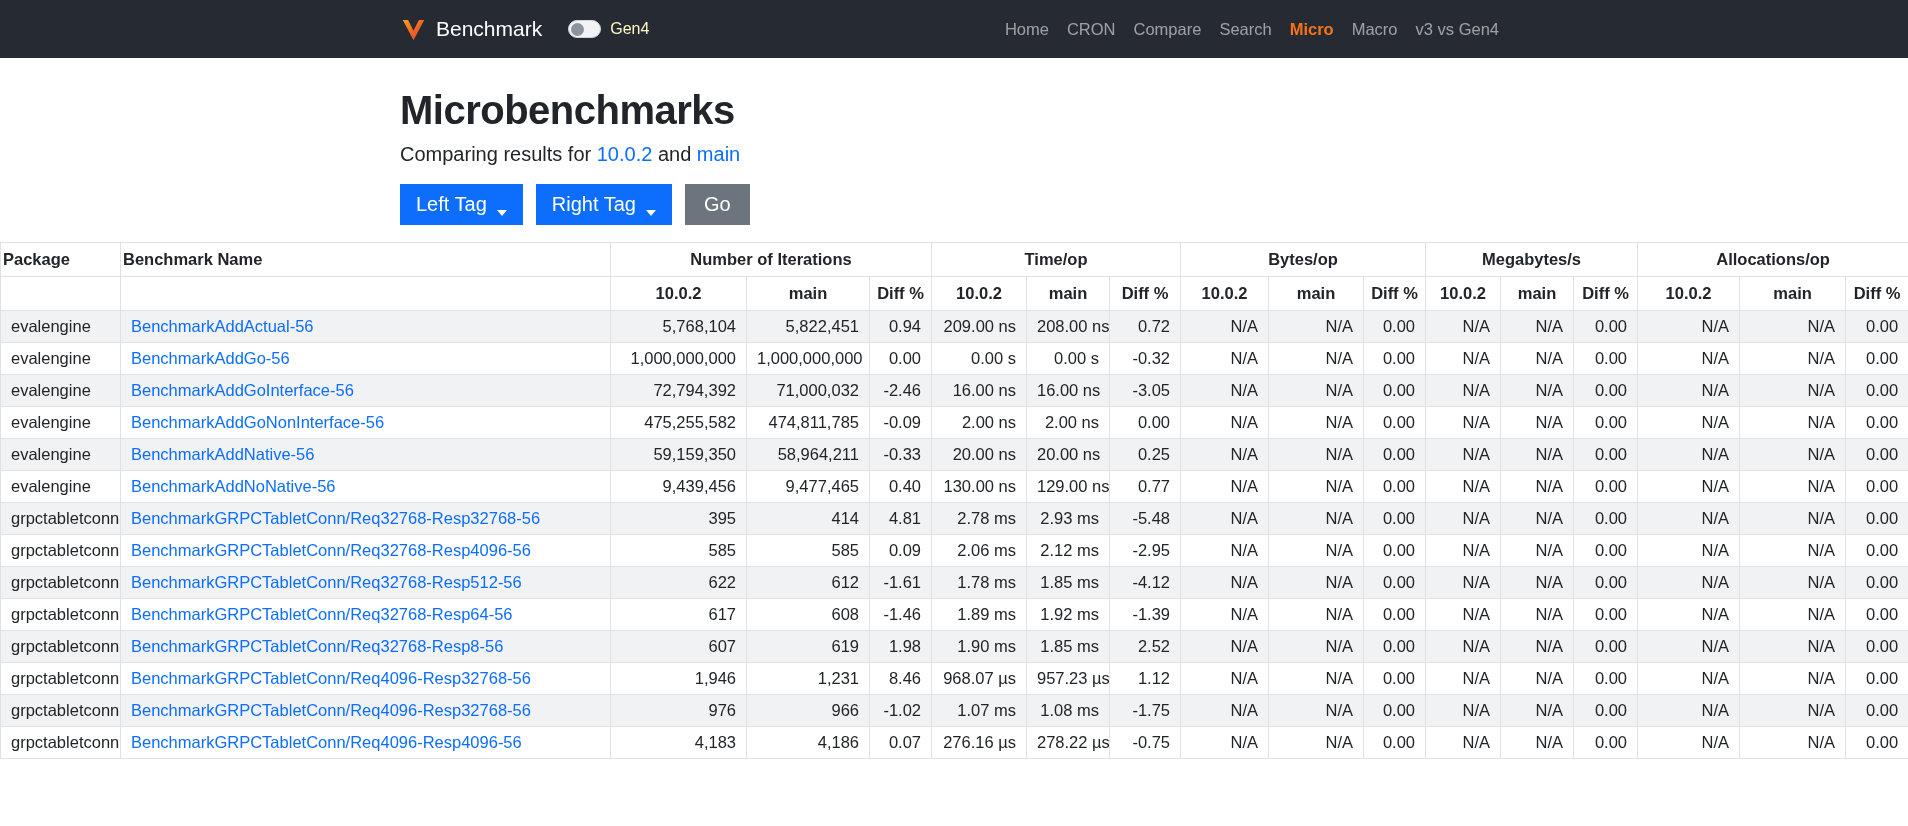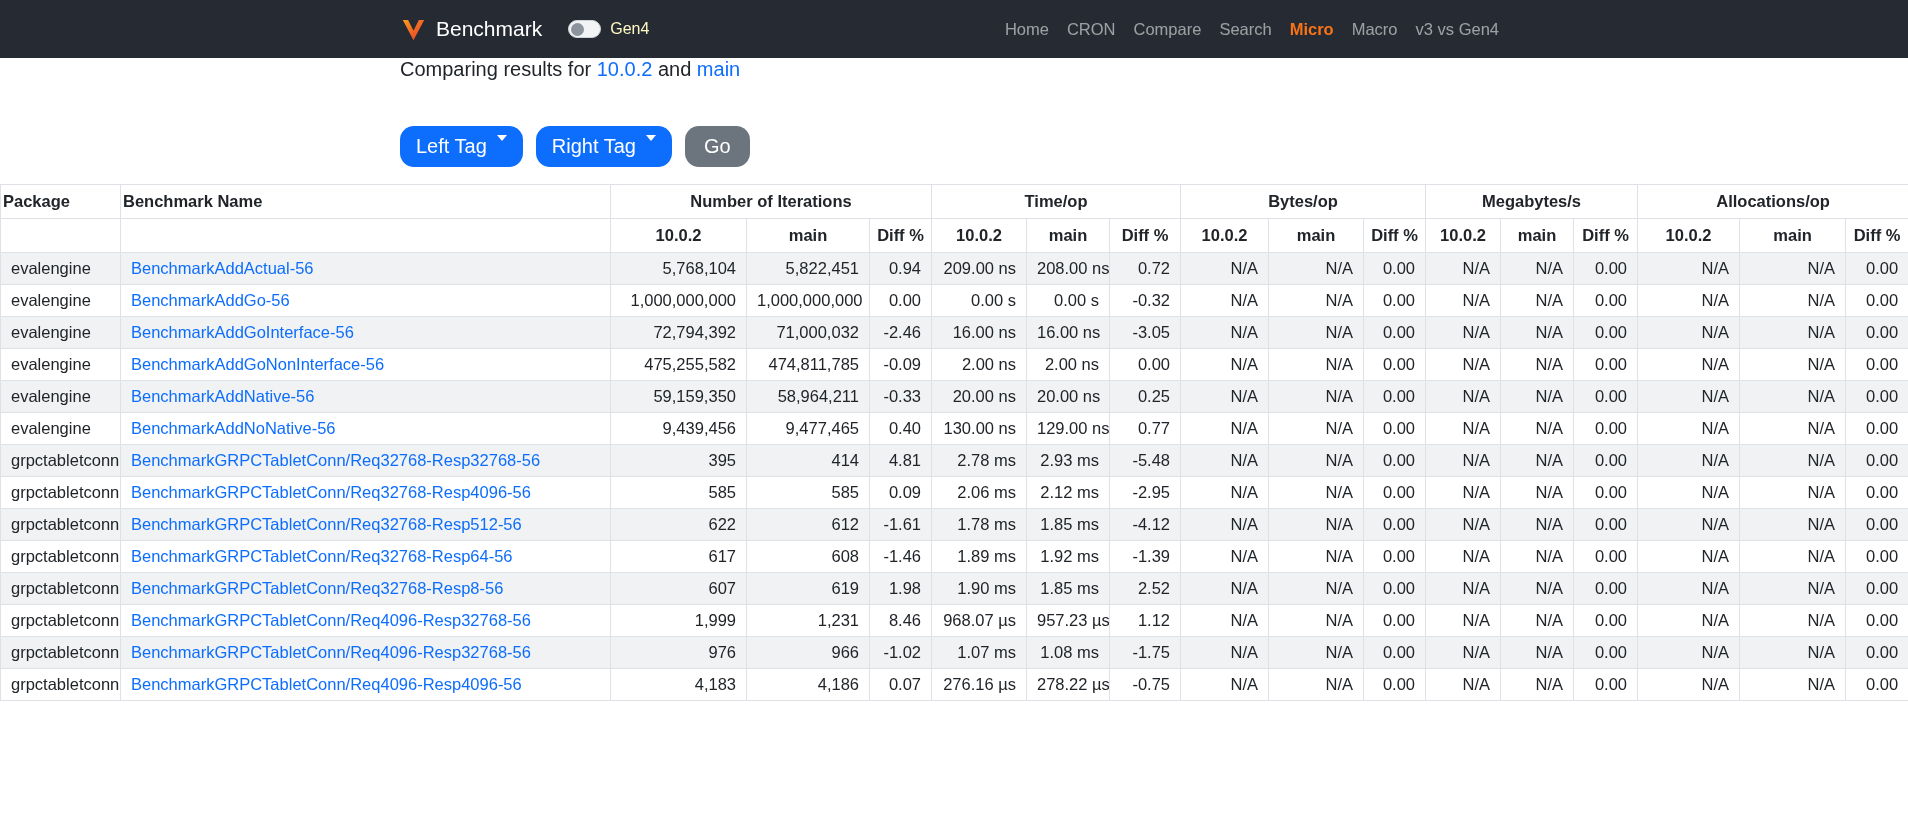--- a/index.html
+++ b/index.html
@@ -101,25 +101,24 @@
     text-decoration: none;
     cursor: pointer;
   }
   .btn-row { display: flex; gap: 13px; margin: 0 0 17px 0; }
   .btn {
     border: none;
     color: #fff;
     font-size: 20px;
     font-family: inherit;
     padding: 9px 16px;
-    border-radius: 14px;
+    border-radius: 0;
     cursor: pointer;
     display: inline-flex;
-    align-items: flex-start;
-    margin-top: 27px;
+    align-items: flex-end;
   }
   .btn-primary { background: var(--accent); }
   .btn-secondary { background: var(--secondary); padding: 9px 19px; }
   .caret {
     display: inline-block;
     margin-left: 10px;
     width: 0; height: 0;
     border-top: 6px solid #fff;
     border-left: 5px solid transparent;
     border-right: 5px solid transparent;
@@ -176,20 +175,21 @@
       <a class="nav-link">Compare</a>
       <a class="nav-link">Search</a>
       <a class="nav-link active">Micro</a>
       <a class="nav-link">Macro</a>
       <a class="nav-link">v3 vs Gen4</a>
     </div>
   </div>
 </div>
 
 <div class="container">
+  <h1 class="page-title">Microbenchmarks</h1>
   <p class="subtitle">
     <span>Comparing results for</span>
     <a>10.0.2</a>
     <span>and</span>
     <a>main</a>
   </p>
   <div class="btn-row">
     <button class="btn btn-primary">
       <span>Left Tag</span>
       <span class="caret"></span>
@@ -458,21 +458,21 @@
         <td class="num">N/A</td>
         <td class="num">N/A</td>
         <td class="num">0.00</td>
         <td class="num">N/A</td>
         <td class="num">N/A</td>
         <td class="num">0.00</td>
       </tr>
       <tr>
         <td>grpctabletconn</td>
         <td class="name"><a>BenchmarkGRPCTabletConn/Req4096-Resp32768-56</a></td>
-        <td class="num">1,999</td>
+        <td class="num">1,946</td>
         <td class="num">1,231</td>
         <td class="num">8.46</td>
         <td class="num">968.07 µs</td>
         <td class="num">957.23 µs</td>
         <td class="num">1.12</td>
         <td class="num">N/A</td>
         <td class="num">N/A</td>
         <td class="num">0.00</td>
         <td class="num">N/A</td>
         <td class="num">N/A</td>

